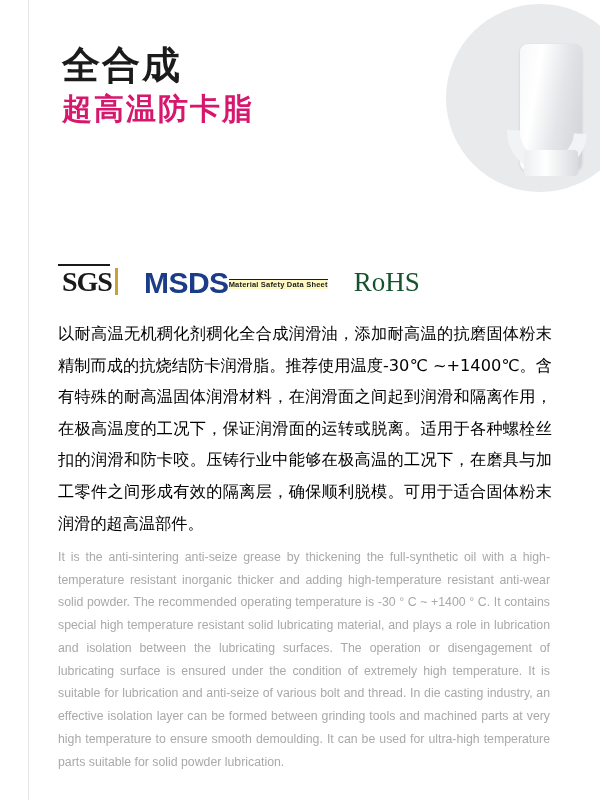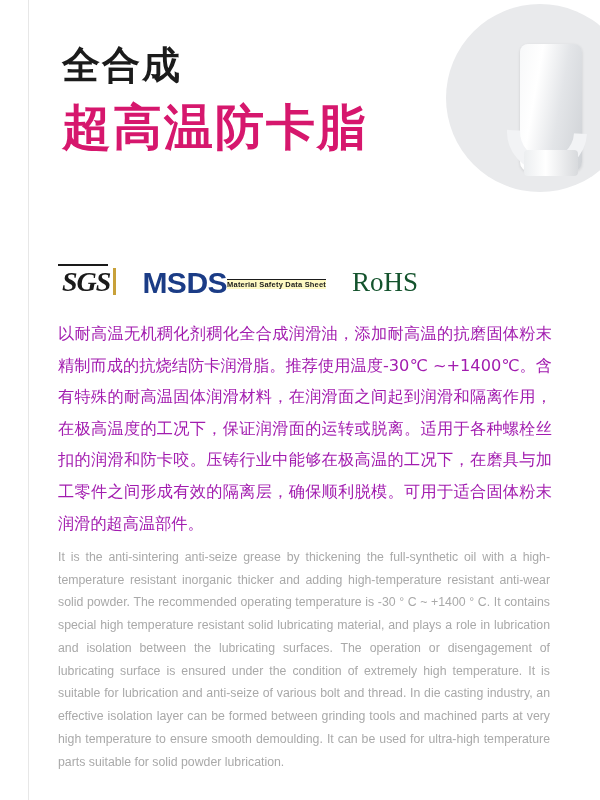--- a/index.html
+++ b/index.html
@@ -89,22 +89,22 @@
     font-size: 38px;
     font-weight: bold;
     color: #1b1b1b;
     letter-spacing: 2px;
     line-height: 1.15;
     font-family: "DejaVu Sans", sans-serif;
   }
   .title-cn-2 {
     position: absolute;
     left: 62px;
-    top: 100px;
-    font-size: 49px;
+    top: 92px;
+    font-size: 30px;
     font-weight: bold;
     color: #d6176d;
     letter-spacing: 2px;
     line-height: 1.15;
     font-family: "DejaVu Sans", sans-serif;
   }
   .subtitle {
     position: absolute;
     left: 62px;
     top: 172px;
@@ -122,21 +122,20 @@
     top: 254px;
     height: 44px;
     display: flex;
     align-items: flex-end;
     gap: 26px;
   }
   .cert-sgs {
     position: relative;
     font-family: "Liberation Serif", serif;
     font-size: 28px;
-    font-style: italic;
     font-weight: bold;
     color: #1a1a1a;
     letter-spacing: -1px;
     padding-right: 6px;
   }
   .cert-sgs::after {
     content: "";
     position: absolute;
     right: 0;
     top: 2px;
@@ -183,21 +182,21 @@
   }
 
   
   .body-cn {
     position: absolute;
     left: 58px;
     top: 318px;
     width: 494px;
     font-size: 16.2px;
     line-height: 1.95;
-    color: #a21caf;
+    color: #000000;
     font-family: "DejaVu Sans", sans-serif;
     text-align: justify;
   }
   .body-en {
     position: absolute;
     left: 58px;
     top: 546px;
     width: 492px;
     font-size: 12.3px;
     line-height: 1.85;

